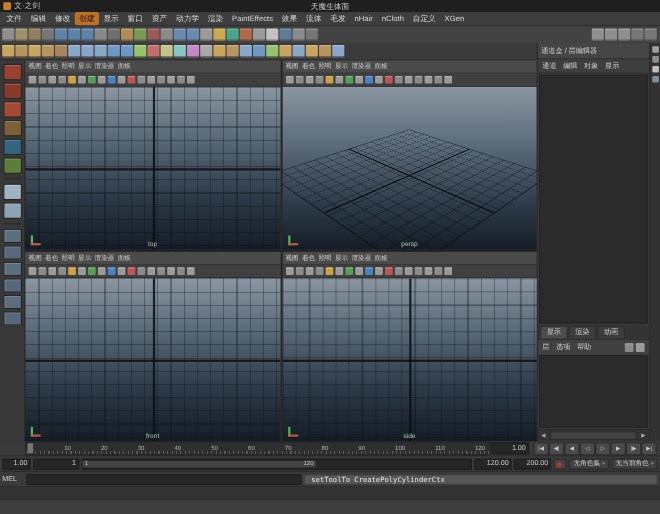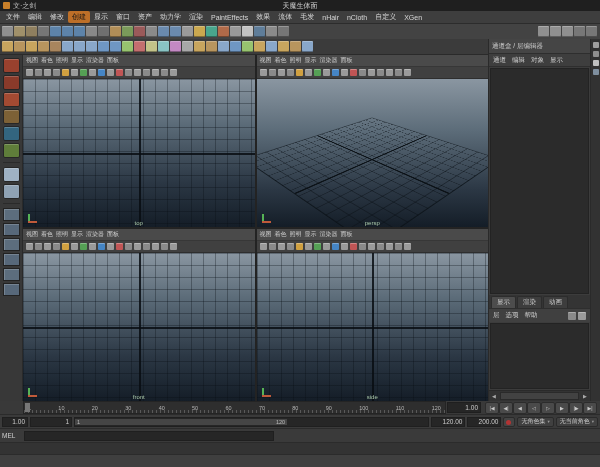--- a/index.html
+++ b/index.html
@@ -528,19 +528,20 @@
       </div>
       <div class="dropdown">
         <span>无当前角色</span>
         <span class="dd-arrow">▾</span>
       </div>
     </div>
 
     <div class="cmd-row">
       <div class="mel-label">MEL</div>
       <input class="cmd-input" value="" style="">
+      <div class="cmd-output">setToolTo CreatePolyCylinderCtx</div>
     </div>
 
     <div class="help-row"></div>
     <div class="status-strip"></div>
   </div>
 
 </div>
 
 </body></html>

